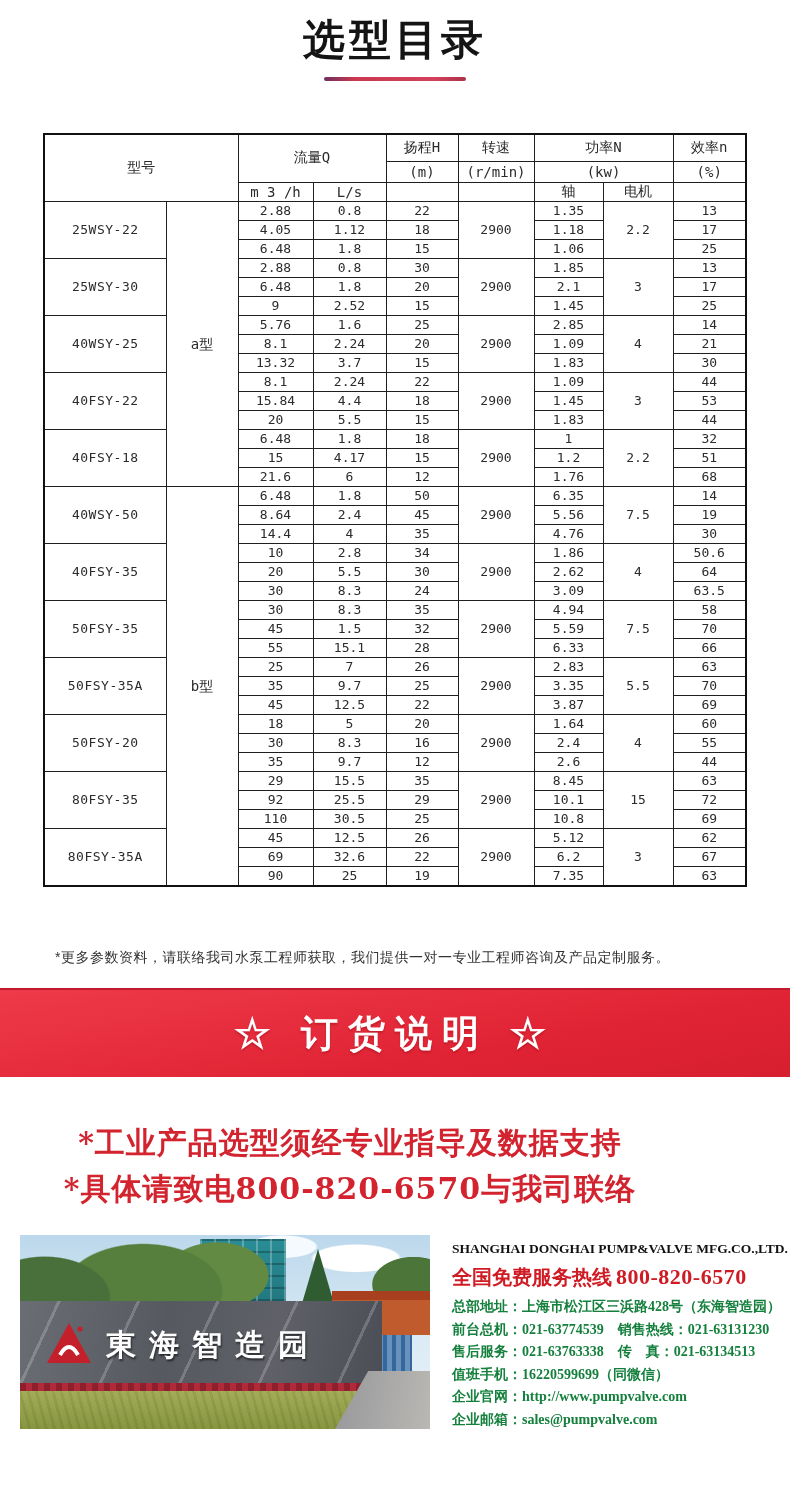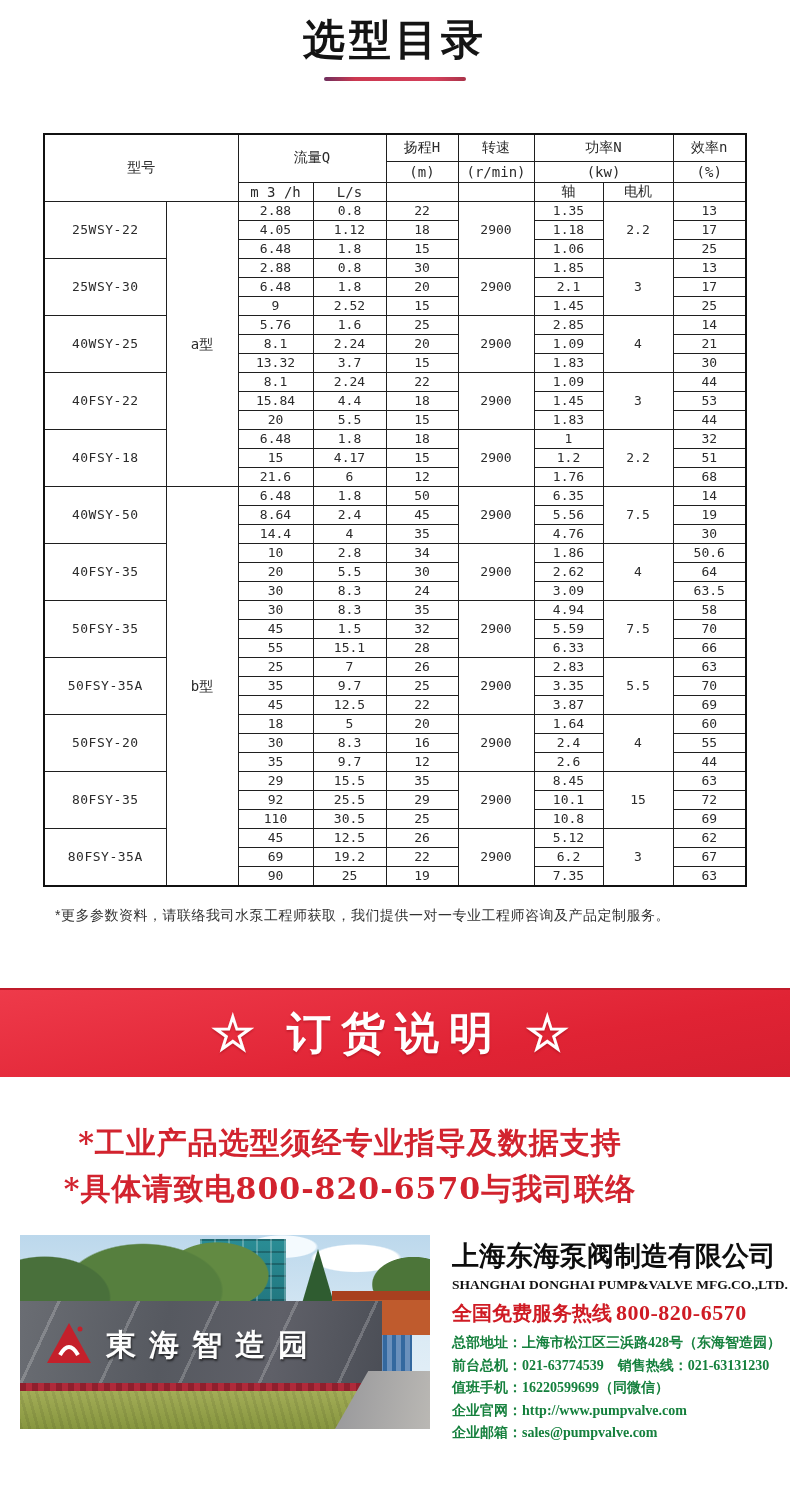--- a/index.html
+++ b/index.html
@@ -34,34 +34,34 @@
   .spec-table thead th { font-size:14px; }
   .hr1 { height:27px; }
   .hr2 { height:21px; font-size:12px !important; }
   .hr3 { height:19px; }
   .spec-table tbody td { height:18px; line-height:18px; }
   .model-cell { letter-spacing:0.5px;margin-left:42px; }
   .type-cell  { font-size:14px; }
 
   
   .table-note {
-    position:absolute; left:55px; top:907px; font-size:14px; color:#333;
+    position:absolute; left:55px; top:949px; font-size:14px; color:#333;
     letter-spacing:0.5px;
   }
 
   
   .order-banner {
     position:absolute; left:0; top:988px; width:790px; height:89px;
     background: linear-gradient(170deg,#ee3a4a 0%,#e0233465%,#d61f30 100%);
     background: linear-gradient(170deg,#ee3a4a 0%,#e02334 65%,#d61f30 100%);
     border-top:2px solid #c01b2a;
     display:flex; align-items:center; justify-content:center;
   }
   .order-banner .banner-text {
-    color:#fff; font-size:44px; font-weight:900; letter-spacing:10px;
+    color:#fff; font-size:37px; font-weight:900; letter-spacing:10px;
     text-shadow:0 2px 2px rgba(140,10,20,.35);
   }
 
   
   .notice-block {
     position:absolute; left:0; top:1120px; width:700px; text-align:center;
     font-family:"DejaVu Serif", serif; font-weight:bold;
     color:#d2232e; font-size:30px; line-height:46px; letter-spacing:1px;
   }
 
@@ -474,21 +474,21 @@
         <td>45</td>
         <td>12.5</td>
         <td>26</td>
         <td rowspan="3">2900</td>
         <td>5.12</td>
         <td rowspan="3">3</td>
         <td>62</td>
       </tr>
       <tr>
         <td>69</td>
-        <td>19.2</td>
+        <td>32.6</td>
         <td>22</td>
         <td>6.2</td>
         <td>67</td>
       </tr>
       <tr>
         <td>90</td>
         <td>25</td>
         <td>19</td>
         <td>7.35</td>
         <td>63</td>
@@ -522,26 +522,26 @@
       <circle cx="34" cy="8" r="2.5" fill="#c4202b"></circle>
     </svg>
     <div class="wall-sign">東海智造园</div>
   </div>
   <div class="ph-flowers"></div>
   <div class="ph-lawn"></div>
   <div class="ph-road"></div>
 </div>
 
 <div class="footer-info">
-  <div class="company-cn">上海东海泵阀制造有限公司</div>
   <div class="company-en">SHANGHAI DONGHAI PUMP&amp;VALVE MFG.CO.,LTD.</div>
   <div class="hotline-line">
     <span class="hl-label">全国免费服务热线</span>
     <span class="hl-number">800-820-6570</span>
   </div>
   <div class="info-lines">
     <div>总部地址：上海市松江区三浜路428号（东海智造园）</div>
     <div>前台总机：021-63774539　销售热线：021-63131230</div>
+    <div>售后服务：021-63763338　传　真：021-63134513</div>
     <div>值班手机：16220599699（同微信）</div>
     <div>企业官网：http://www.pumpvalve.com</div>
     <div>企业邮箱：sales@pumpvalve.com</div>
   </div>
 </div>
 
 </body></html>

